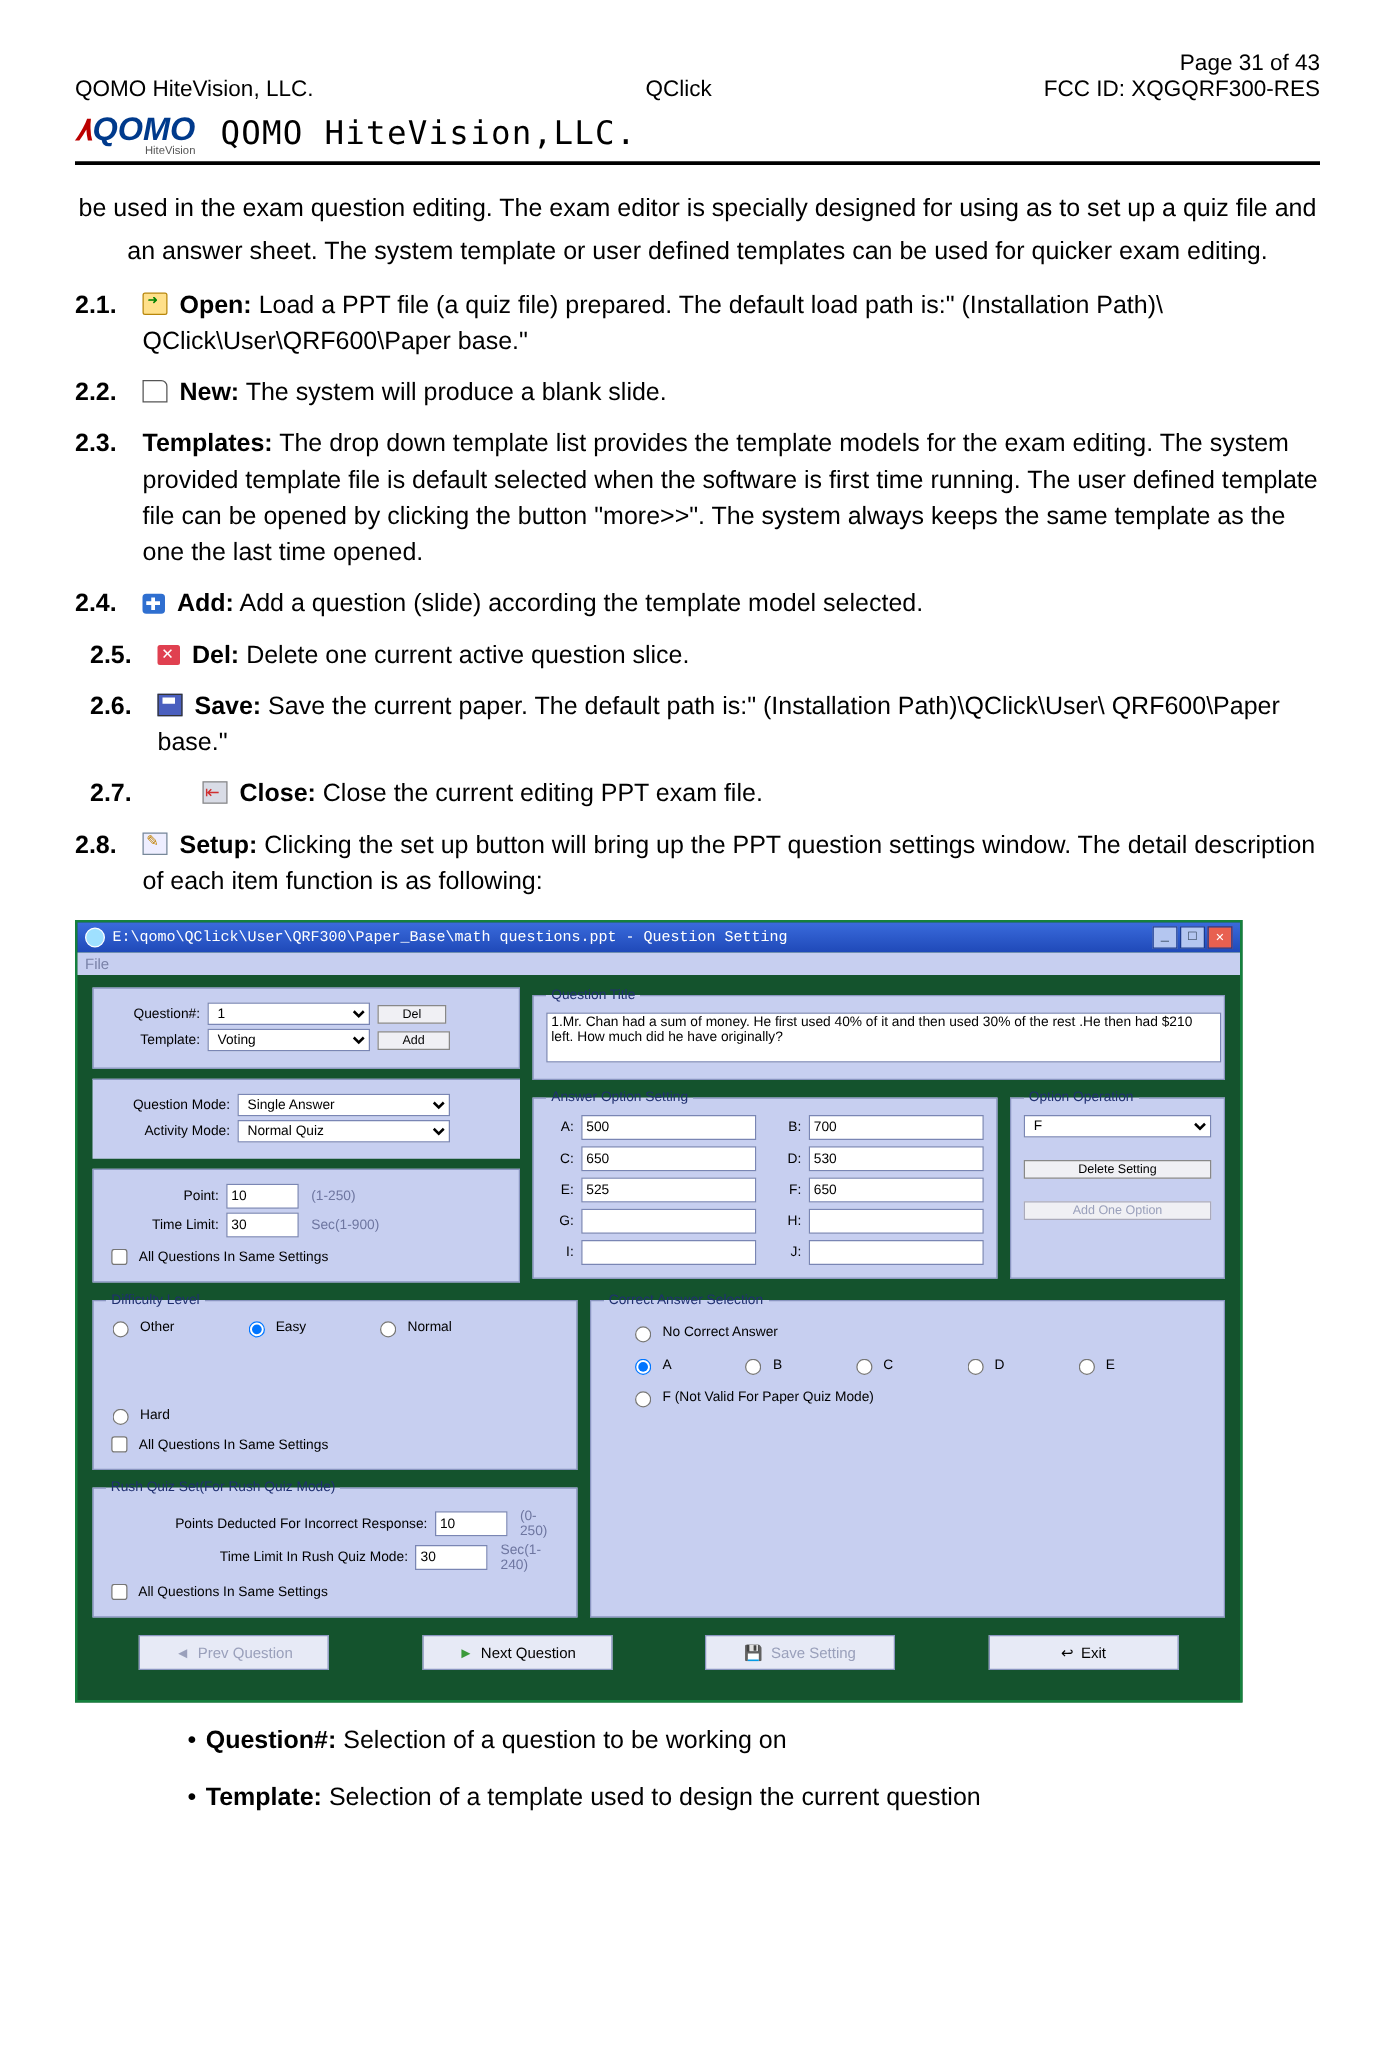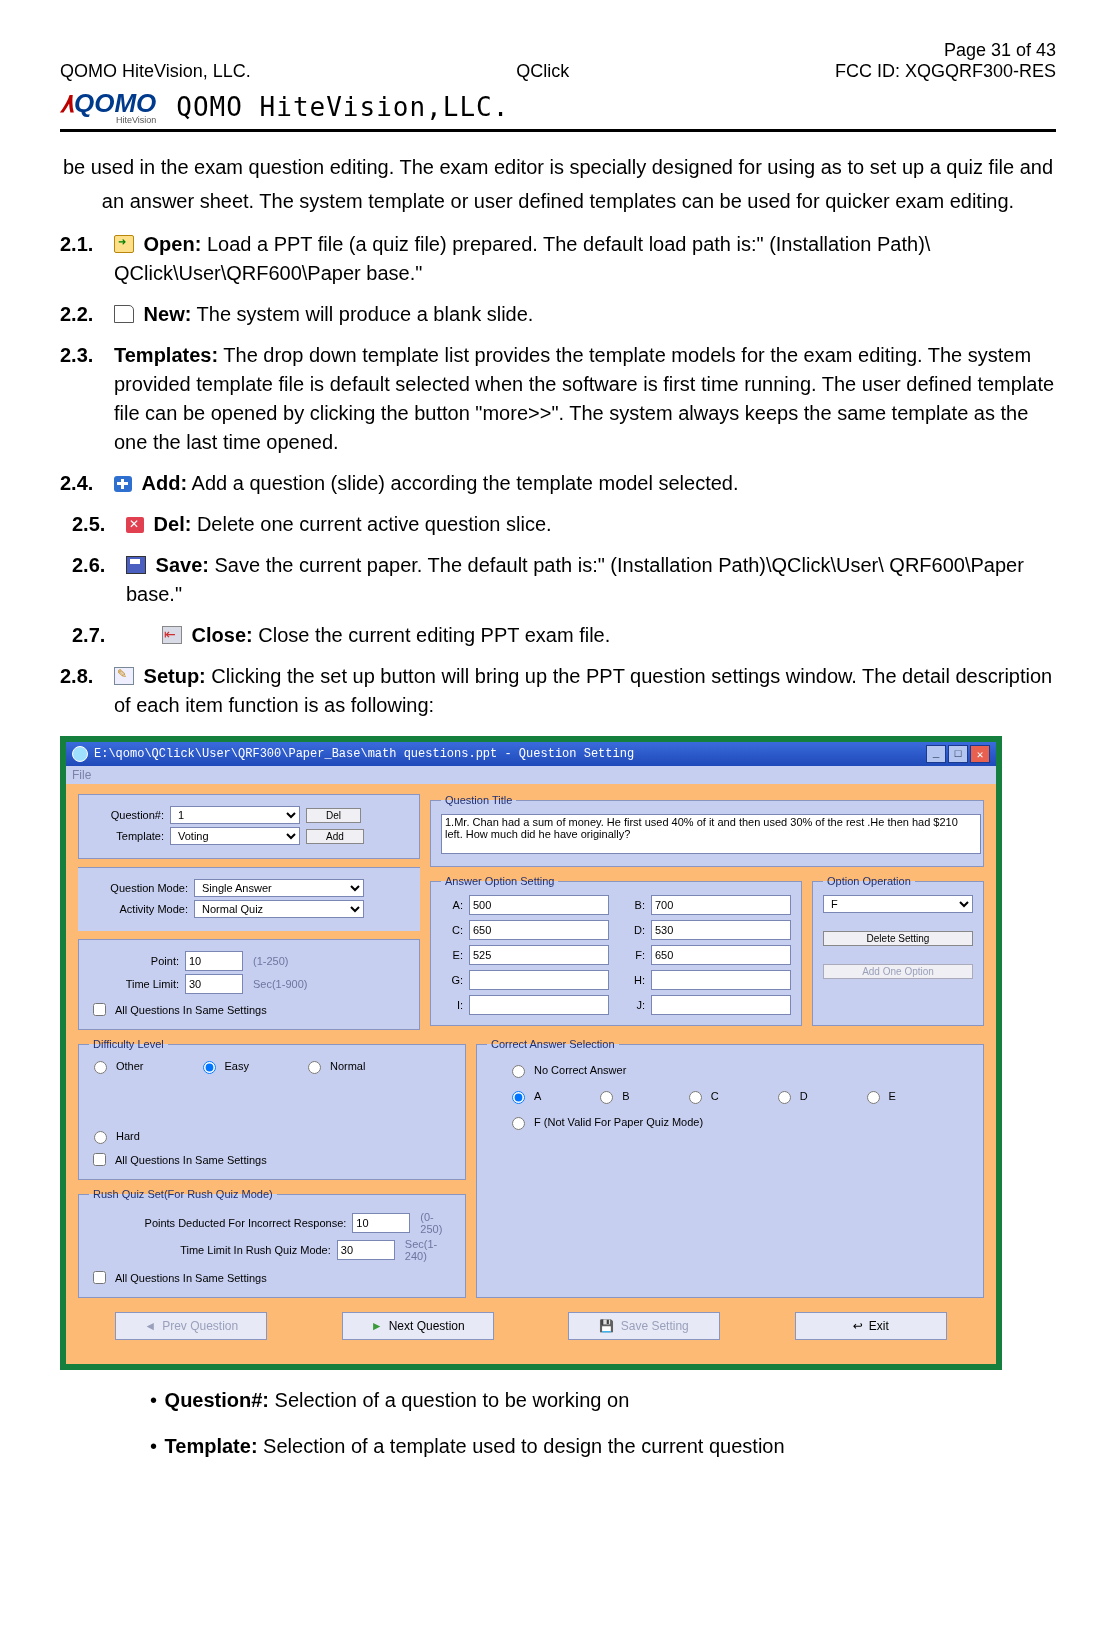--- a/index.html
+++ b/index.html
@@ -32,21 +32,21 @@
   .icon-del::after { content:"✕"; color:#fff; font-size:12px; position:absolute; left:3px; top:-1px; }
   .icon-save { background:#4a5fbf; border:1px solid #333; position:relative; }
   .icon-save::after { content:""; position:absolute; background:#fff; left:3px; top:2px; width:10px; height:5px; }
   .icon-close { background:#d9dce6; border:1px solid #888; position:relative; }
   .icon-close::after { content:"⇤"; color:#d03030; font-size:14px; position:absolute; left:1px; top:-3px; }
   .icon-setup { background:#eef; border:1px solid #789; position:relative; }
   .icon-setup::after { content:"✎"; color:#c08000; font-size:12px; position:absolute; left:2px; top:-2px; }
 
   
   .win {
-    margin-top:16px; width:930px; border:6px solid #15803d; background:#fdba74;
+    margin-top:16px; width:930px; border:2px solid #15803d; background:#14532d;
     font-family: Tahoma, Arial, sans-serif; font-size:11px; color:#000;
   }
   .titlebar {
     background: linear-gradient(#3a6bdc, #1f49b8);
     color:#fff; padding:3px 6px; display:flex; align-items:center;
     font-family: "Courier New", monospace; font-size:12px;
   }
   .titlebar .spacer { flex:1; }
   .win-btn { width:18px; height:16px; margin-left:2px; display:inline-flex; align-items:center; justify-content:center; font-size:11px; border:1px solid #1a3a90; }
   .win-min { background:#b4c6f0; color:#123; }
@@ -220,21 +220,21 @@
             <div style="height:18px;"></div>
             <button class="btn" style="width:100%;">Delete Setting</button>
             <div style="height:18px;"></div>
             <button class="btn btn-dis" style="width:100%;">Add One Option</button>
           </fieldset>
         </div>
       </div>
     </div>
 
     <div class="row" style="margin-top:8px;">
-      <div class="col" style="width:388px;">
+      <div class="col" style="width:388px;align-items:flex-end;">
         <fieldset>
           <legend>Difficulty Level</legend>
           <div class="radio-row" id="diff-opts">
               <label class="chk">
        <input type="radio" name="diff" style=""> Other
      </label>
               <label class="chk">
        <input type="radio" name="diff" checked="" style=""> Easy
      </label>
               <label class="chk">

